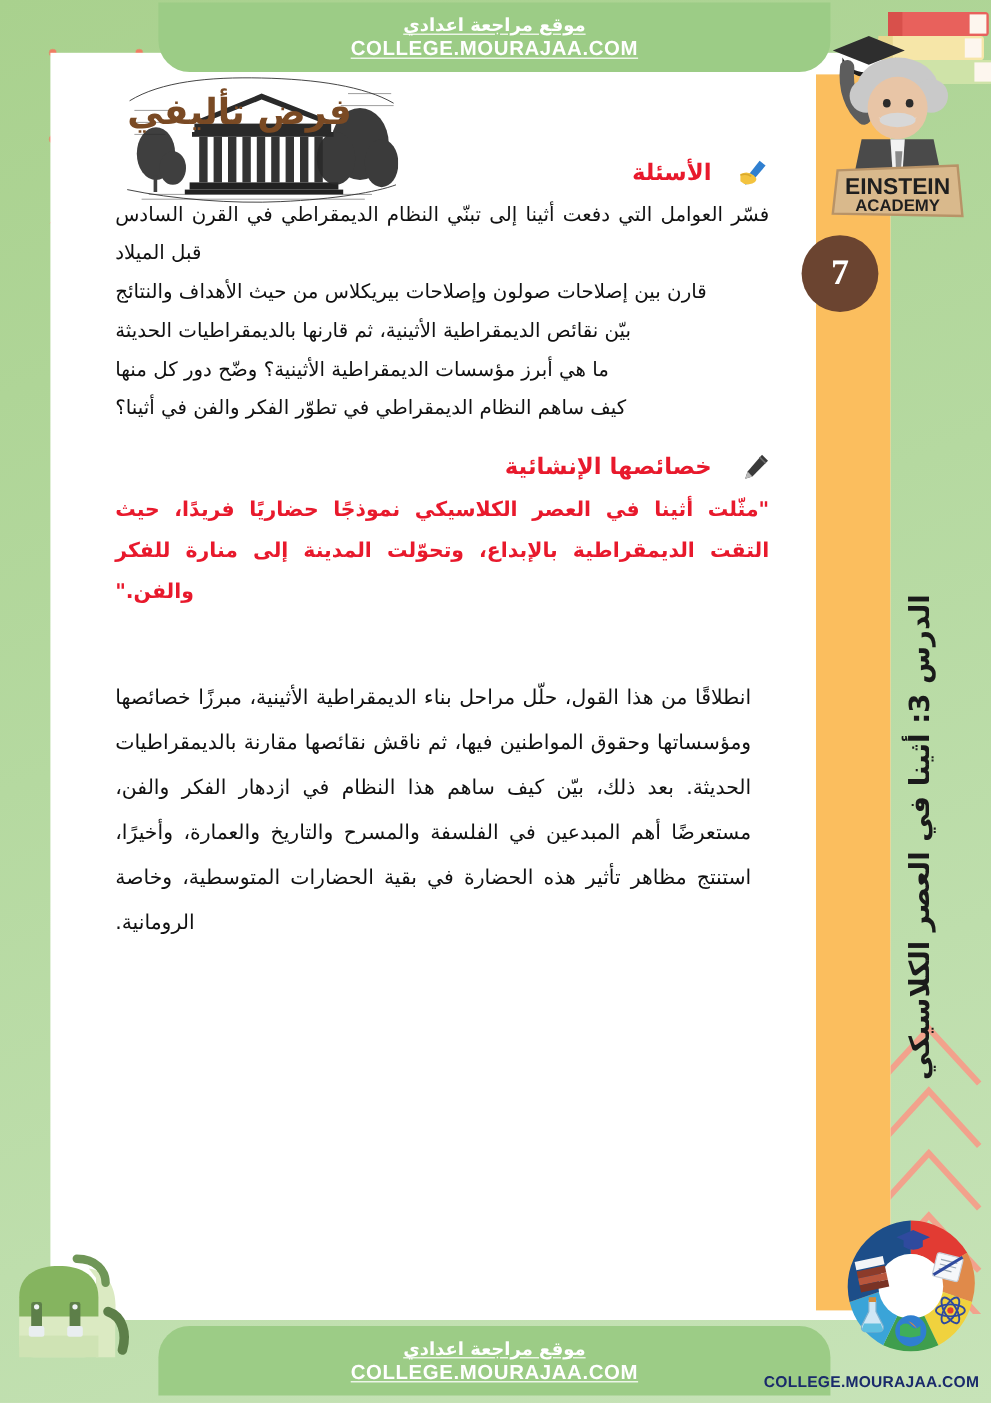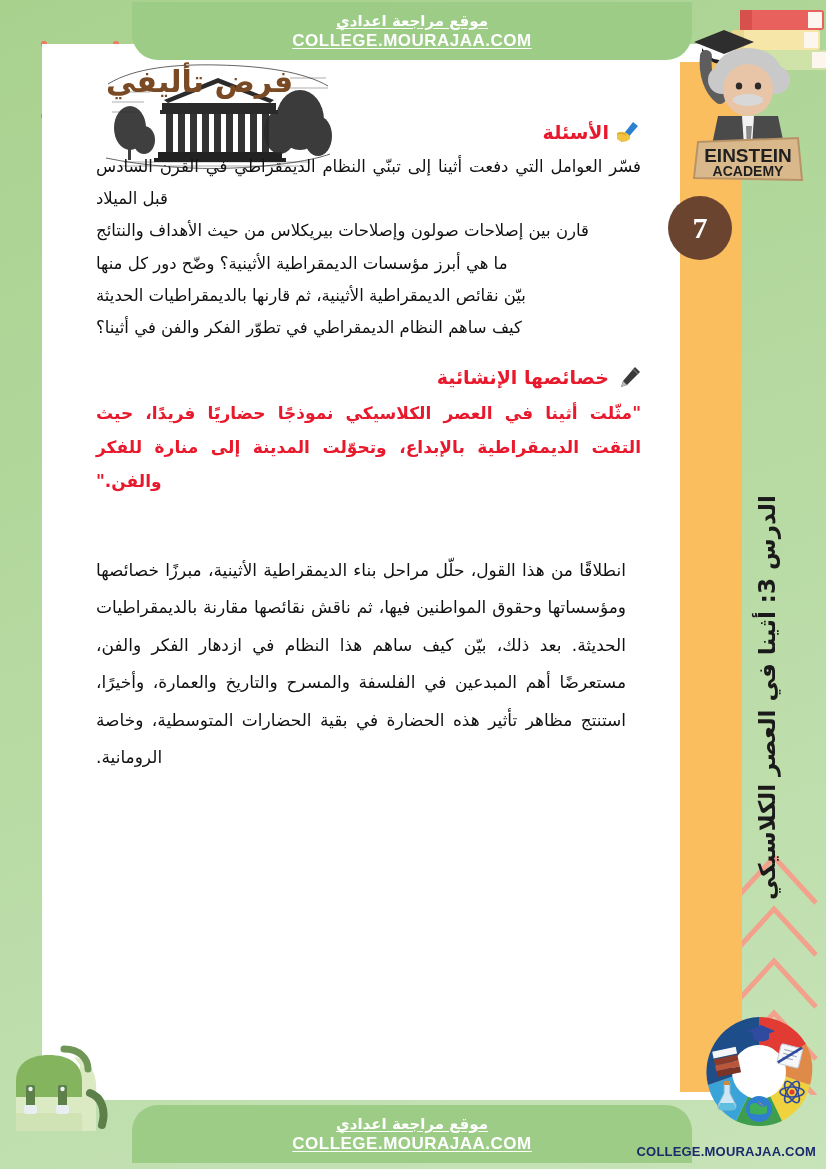--- a/index.html
+++ b/index.html
@@ -78,27 +78,27 @@
 
   
   .backpack{position:absolute;left:6px;bottom:28px;width:108px;height:106px;}
   .backpack svg{display:block;width:100%;height:100%;}
 
   
   .eduwheel{position:absolute;right:8px;bottom:38px;width:118px;height:118px;}
   .eduwheel svg{display:block;width:100%;height:100%;}
 
   
-  .content{position:absolute;left:96px;top:48px;width:545px;
+  .content{position:absolute;left:96px;top:60px;width:545px;
     direction:rtl;text-align:right;}
   .doc-title{font-size:30px;font-weight:700;color:#7a4a24;
     text-align:left;margin:16px 0 0 0;padding-left:10px;
     font-family:"DejaVu Sans","Liberation Sans",sans-serif;}
   .sec-head{display:flex;align-items:center;justify-content:flex-start;
-    flex-direction:row;gap:6px;margin:22px 0 8px 0;text-align:center;}
+    flex-direction:row;gap:22px;margin:22px 0 8px 0;text-align:center;}
   .sec-head .lbl{font-size:19px;font-weight:800;color:#e8192c;}
   .sec-head .ico{width:26px;height:22px;display:inline-block;}
   .sec-head .ico svg{display:block;width:100%;height:100%;}
   .qlist{margin:0;padding:0;list-style:none;}
   .qlist li{font-size:16.5px;line-height:1.95;color:#111;
     text-align:justify;text-align-last:left;margin:0;}
   .essay-quote{font-size:17px;line-height:2.0;color:#e8192c;
     font-weight:700;text-align:justify;text-align-last:left;margin:4px 0 0 0;}
   .body-par{font-size:17px;line-height:2.2;color:#111;
     text-align:justify;text-align-last:left;margin:54px 15px 0 0;}
@@ -241,22 +241,22 @@
         <path d="M2 12 Q8 9 13 13 Q18 17 12 20 Q6 22 2 18 Z" fill="#f3c33f"></path>
         <path d="M2 13 Q7 11 11 14" stroke="#d9a92c" stroke-width="1.2" fill="none"></path>
       </svg>
     </span>
     <span class="lbl">الأسئلة</span>
   </div>
 
   <ul class="qlist">
     <li>فسّر العوامل التي دفعت أثينا إلى تبنّي النظام الديمقراطي في القرن السادس قبل الميلاد</li>
     <li>قارن بين إصلاحات صولون وإصلاحات بيريكلاس من حيث الأهداف والنتائج</li>
+    <li>بيّن نقائص الديمقراطية الأثينية، ثم قارنها بالديمقراطيات الحديثة</li>
     <li>ما هي أبرز مؤسسات الديمقراطية الأثينية؟ وضّح دور كل منها</li>
-    <li>بيّن نقائص الديمقراطية الأثينية، ثم قارنها بالديمقراطيات الحديثة</li>
     <li>كيف ساهم النظام الديمقراطي في تطوّر الفكر والفن في أثينا؟</li>
   </ul>
 
   <div class="sec-head">
     <span class="ico">
       <svg viewBox="0 0 26 22" xmlns="http://www.w3.org/2000/svg">
         <path d="M20 1 L25 6 L12 19 L6 21 L8 15 Z" fill="#3a3a3a"></path>
         <path d="M8 15 L6 21 L12 19 Z" fill="#b9b9b9"></path>
         <path d="M18 3 L23 8" stroke="#6a6a6a" stroke-width="1.4"></path>
       </svg>

